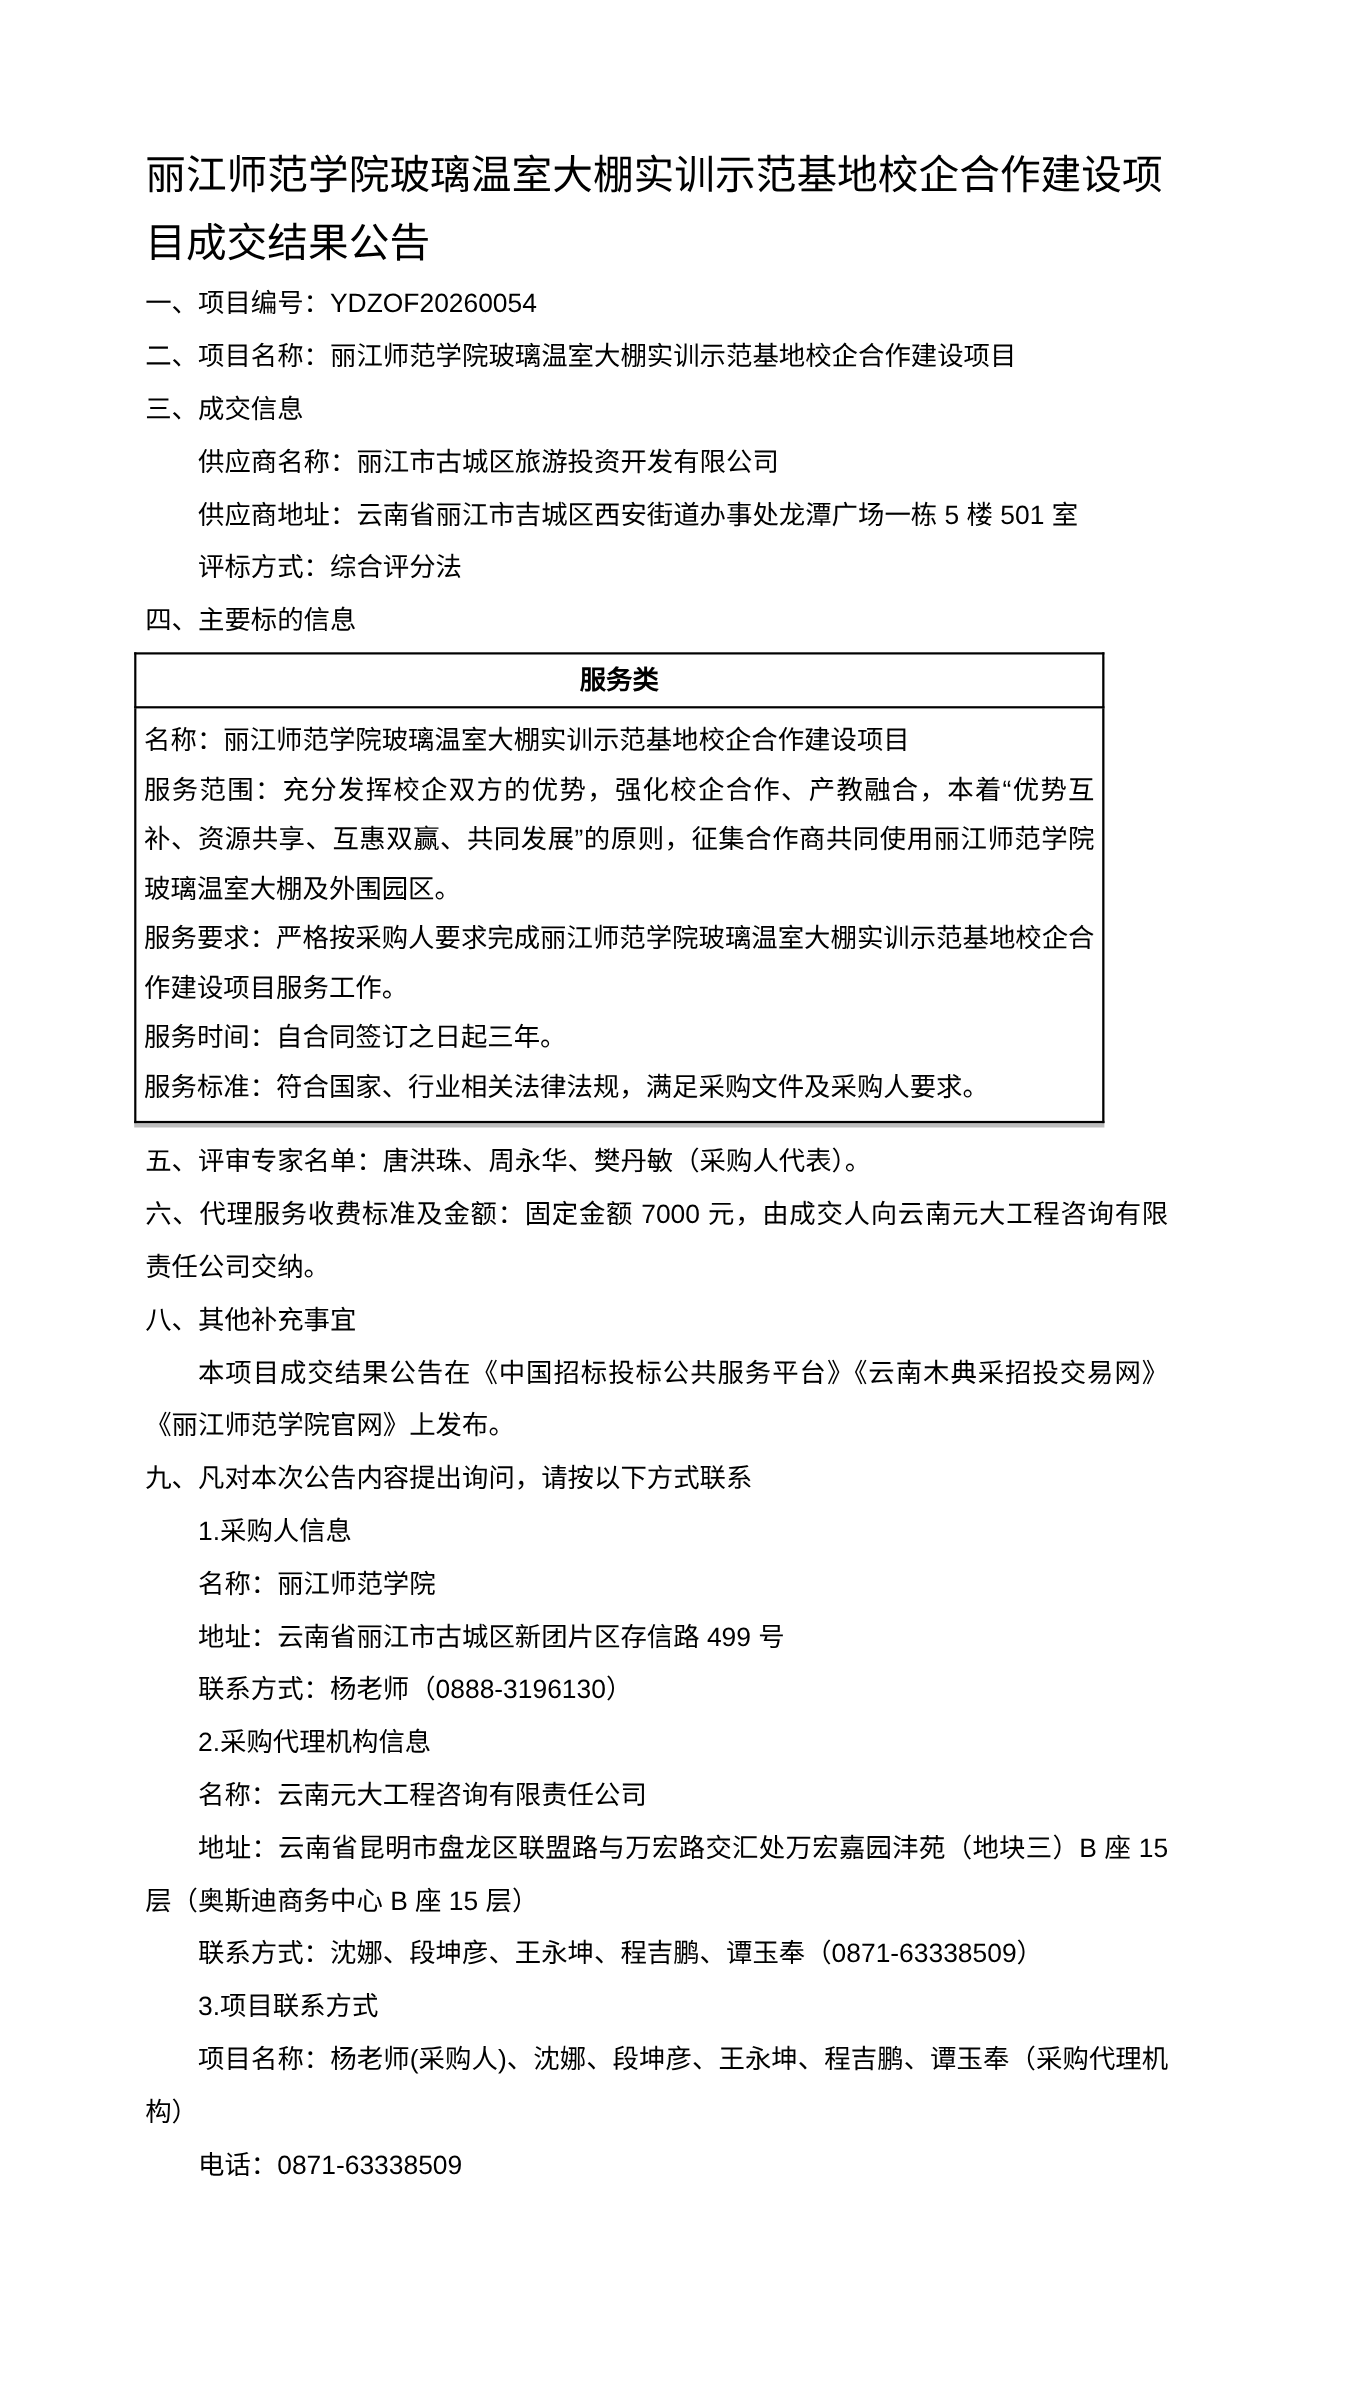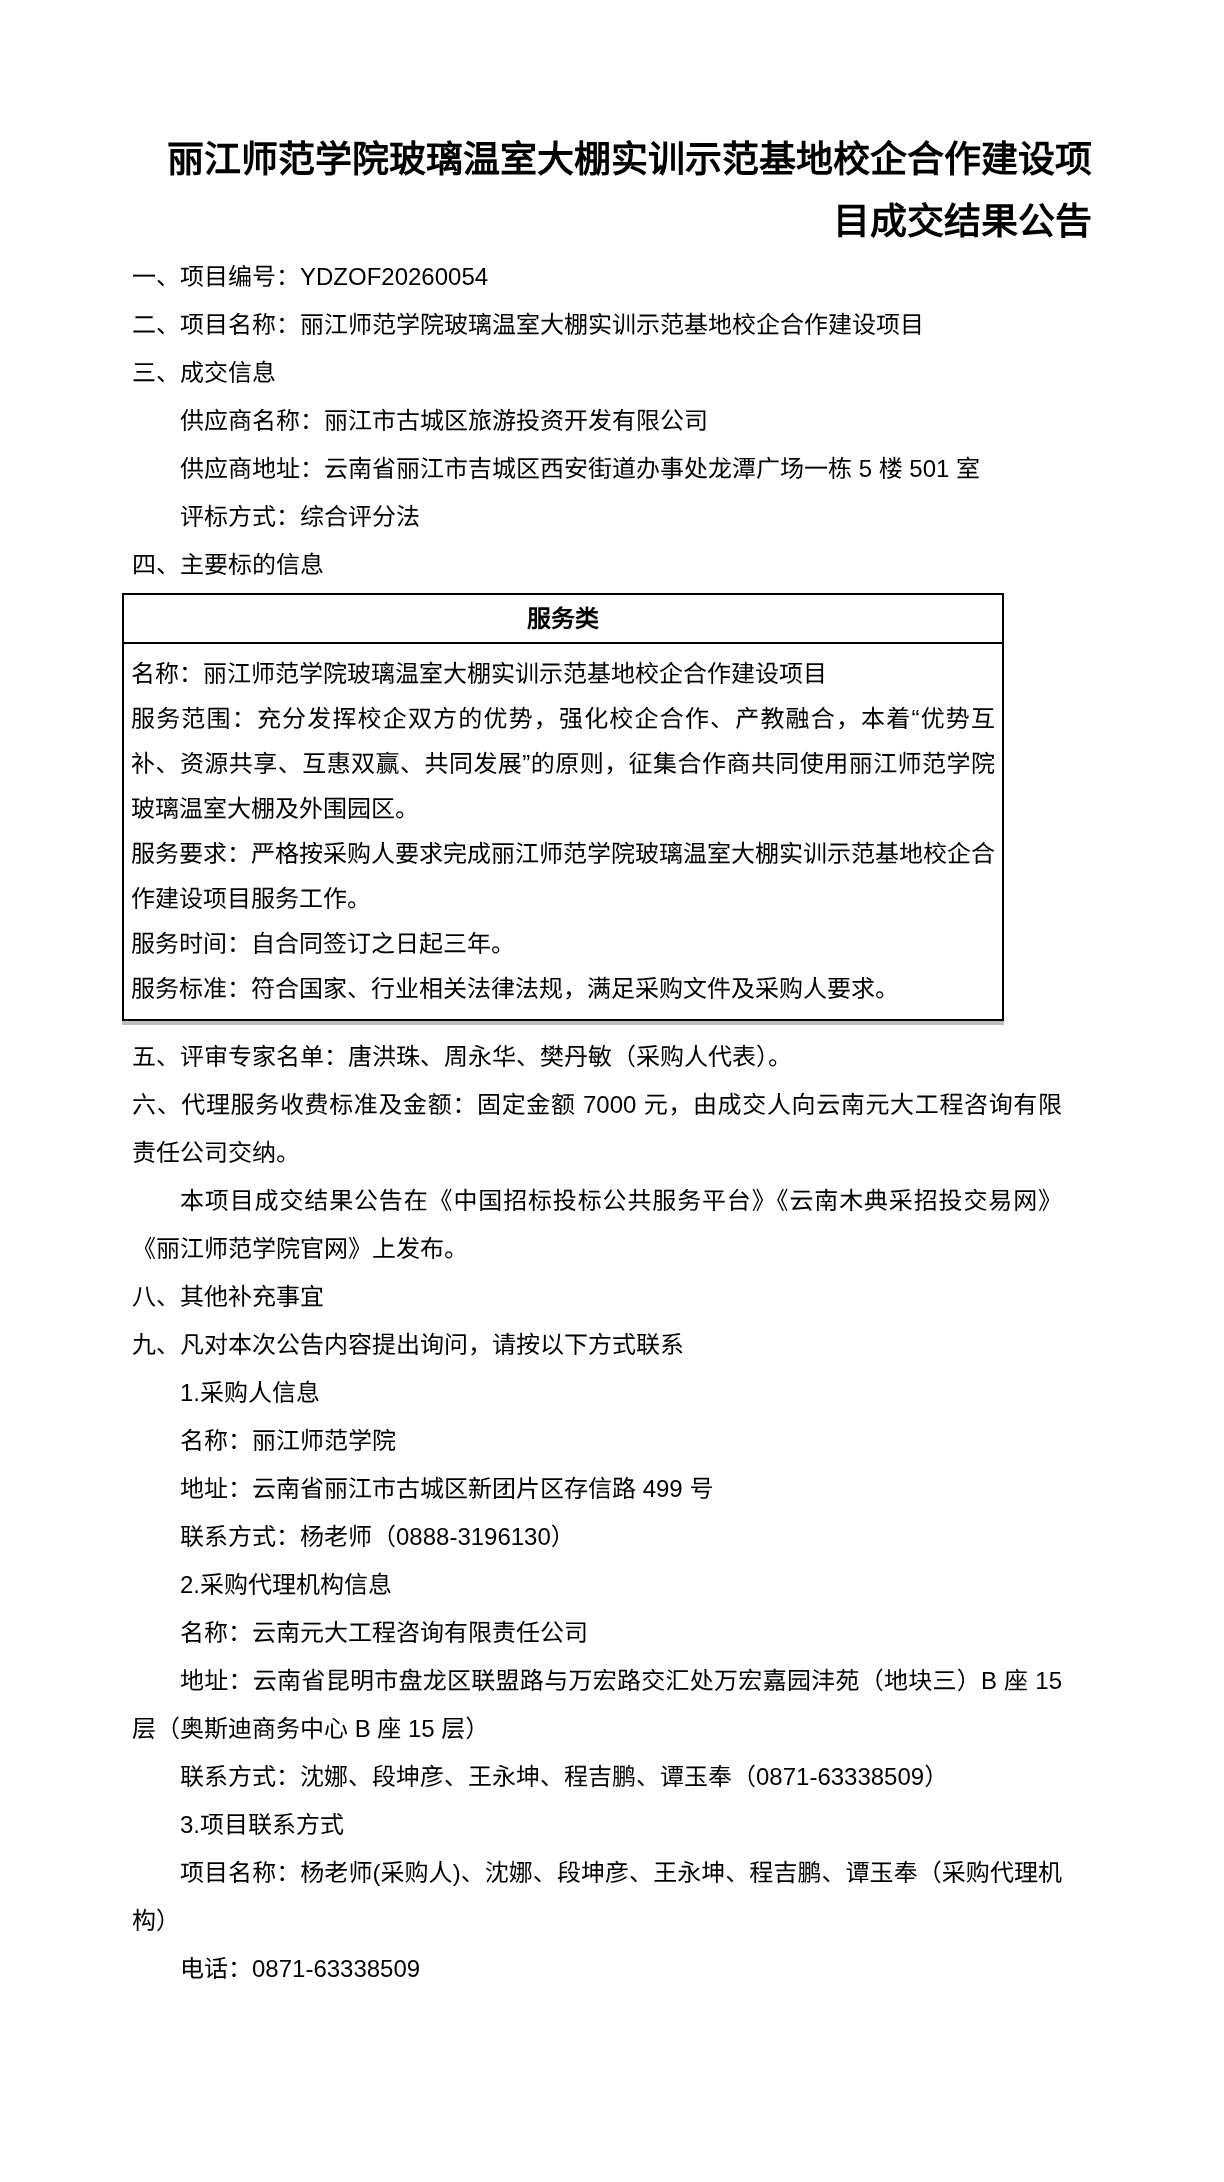--- a/index.html
+++ b/index.html
@@ -2,21 +2,21 @@
 <html lang="zh-CN"><head>
 <meta charset="utf-8">
 <style>
   html,body{margin:0;padding:0;background:#ffffff;}
   .page{
     width:1224px;height:2182px;background:#ffffff;overflow:hidden;
     font-family:"Liberation Sans","DejaVu Sans",sans-serif;color:#000;
   }
   .content{padding:129px 162px 0 132px;}
   .title{
-    font-size:37px;font-weight:700;line-height:62px;text-align:right;
+    font-size:37px;font-weight:400;line-height:62px;text-align:left;
     margin:0 -30px 0 0;
   }
   p.line{margin:0;font-size:24px;line-height:48px;text-align:justify;}
   p.ind{text-indent:48px;}
   .b{font-weight:400;}
   table.subject{
     border-collapse:collapse;width:882px;margin:4px 4px 12px -10px;
     box-shadow:0 4px 0 #bdbdbd;
   }
   .subject th{
@@ -63,22 +63,22 @@
           </td>
         </tr>
       </tbody>
     </table>
 
     <p class="line"><span class="b">五、评审专家名单：</span><span>唐洪珠、周永华、樊丹敏（采购人代表）。</span></p>
 
     <p class="line"><span class="b">六、代理服务收费标准及金额：</span><span>固定金额 7000 元，由成交人向云南元大工程咨询有限责任公司交纳。</span></p>
 
 
+    <p class="line b">八、其他补充事宜</p>
     <p class="line ind">本项目成交结果公告在《中国招标投标公共服务平台》《云南木典采招投交易网》《丽江师范学院官网》上发布。</p>
-    <p class="line b">八、其他补充事宜</p>
 
     <p class="line b">九、凡对本次公告内容提出询问，请按以下方式联系</p>
 
     <p class="line ind">1.采购人信息</p>
     <p class="line ind">名称：丽江师范学院</p>
     <p class="line ind">地址：云南省丽江市古城区新团片区存信路 499 号</p>
     <p class="line ind">联系方式：杨老师（0888-3196130）</p>
 
     <p class="line ind">2.采购代理机构信息</p>
     <p class="line ind">名称：云南元大工程咨询有限责任公司</p>

